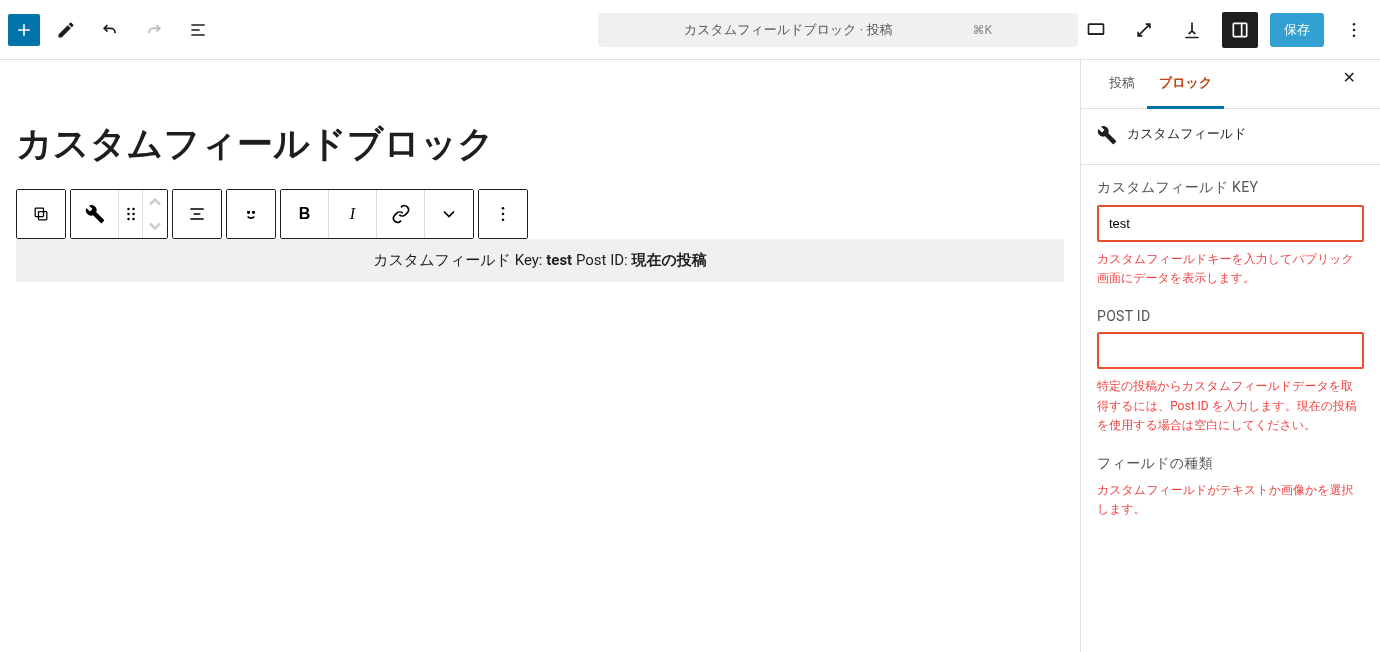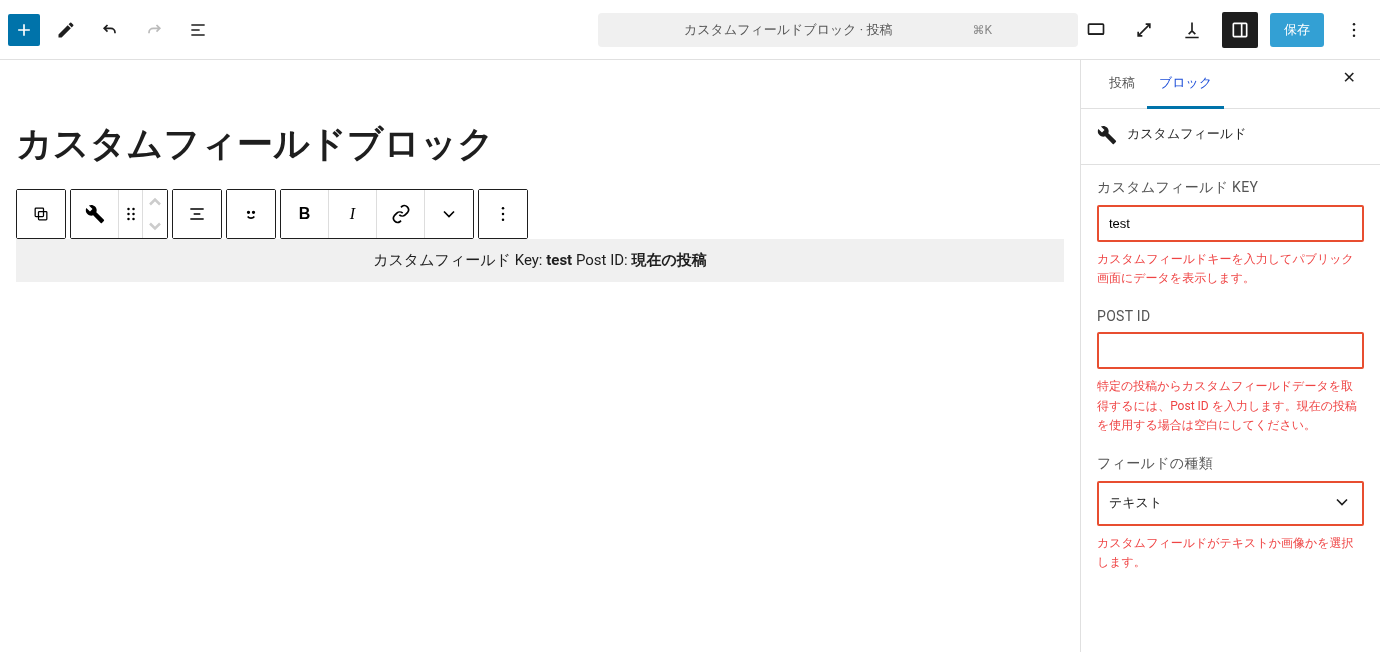--- a/index.html
+++ b/index.html
@@ -23,21 +23,21 @@
 .tb-btn { width: 48px; height: 48px; display: flex; align-items: center; justify-content: center; border: none; background: #fff; cursor: pointer; border-right: 1px solid #ddd; }
 .tb-btn:last-child { border-right: none; }
 .tb-btn.narrow { width: 24px; }
 .stack-btns { display: flex; flex-direction: column; }
 .stack-btns .mini { width: 24px; height: 24px; border: none; background: #fff; display: flex; align-items: center; justify-content: center; cursor: pointer; color: #ccc; }
 .block-content { background: #f0f0f0; padding: 12px 20px; text-align: center; font-size: 15px; margin-top: 0; }
 .block-content .bold { font-weight: 700; }
 .sidebar { width: 300px; border-left: 1px solid #e0e0e0; display: flex; flex-direction: column; overflow: auto; }
 .tabs { display: flex; align-items: flex-start; border-bottom: 1px solid #e0e0e0; padding: 0 16px; position: relative; }
 .tab { padding: 14px 12px; font-size: 13px; color: #555; cursor: pointer; border: none; background: none; }
-.tab.active { color: #1d4ed8; border-bottom: 3px solid #0073aa; margin-bottom: -1px; font-weight: 400; }
+.tab.active { color: #c2410c; border-bottom: 3px solid #0073aa; margin-bottom: -1px; font-weight: 700; }
 .close-x { margin-left: auto; font-size: 16px; cursor: pointer; padding: 8px; }
 .panel-header { display: flex; gap: 10px; padding: 16px; border-bottom: 1px solid #e0e0e0; font-size: 13px; }
 .section-head { display: flex; align-items: center; justify-content: space-between; padding: 14px 16px; font-size: 13px; cursor: pointer; border-bottom: 1px solid #e0e0e0; }
 .section-body { padding: 14px 16px; }
 .field-label { font-size: 14px; color: #555; text-transform: uppercase; margin-bottom: 8px; letter-spacing: 0.3px; }
 .field-input { width: 100%; border: 2px solid #e84e30; padding: 9px 10px; font-size: 13px; border-radius: 2px; margin-bottom: 8px; background: #fff; }
 .field-select { width: 100%; border: 2px solid #e84e30; padding: 9px 10px; font-size: 13px; border-radius: 2px; margin-bottom: 8px; appearance: none; background: #fff; position: relative; display: flex; justify-content: space-between; align-items: center; }
 .field-help { font-size: 12px; color: #ef4444; line-height: 1.6; margin-bottom: 20px; }
 svg { width: 20px; height: 20px; }
 </style>
@@ -218,23 +218,17 @@
       <div class="section-body">
         <div class="field-label">カスタムフィールド KEY</div>
         <input class="field-input" value="test" style="">
         <div class="field-help">カスタムフィールドキーを入力してパブリック画面にデータを表示します。</div>
 
         <div class="field-label">POST ID</div>
         <input class="field-input" value="" style="">
         <div class="field-help">特定の投稿からカスタムフィールドデータを取得するには、Post ID を入力します。現在の投稿を使用する場合は空白にしてください。</div>
 
         <div class="field-label">フィールドの種類</div>
-        <div class="field-select">
-          <span>テキスト</span>
-          <span><svg viewBox="0 0 24 24" width="14" height="14" fill="none" stroke="currentColor" stroke-width="2">
-                <path d="M6 9l6 6 6-6"></path>
-              </svg></span>
-        </div>
         <div class="field-help">カスタムフィールドがテキストか画像かを選択します。</div>
       </div>
     </div>
   </div>
 </div>
 
 </body></html>

